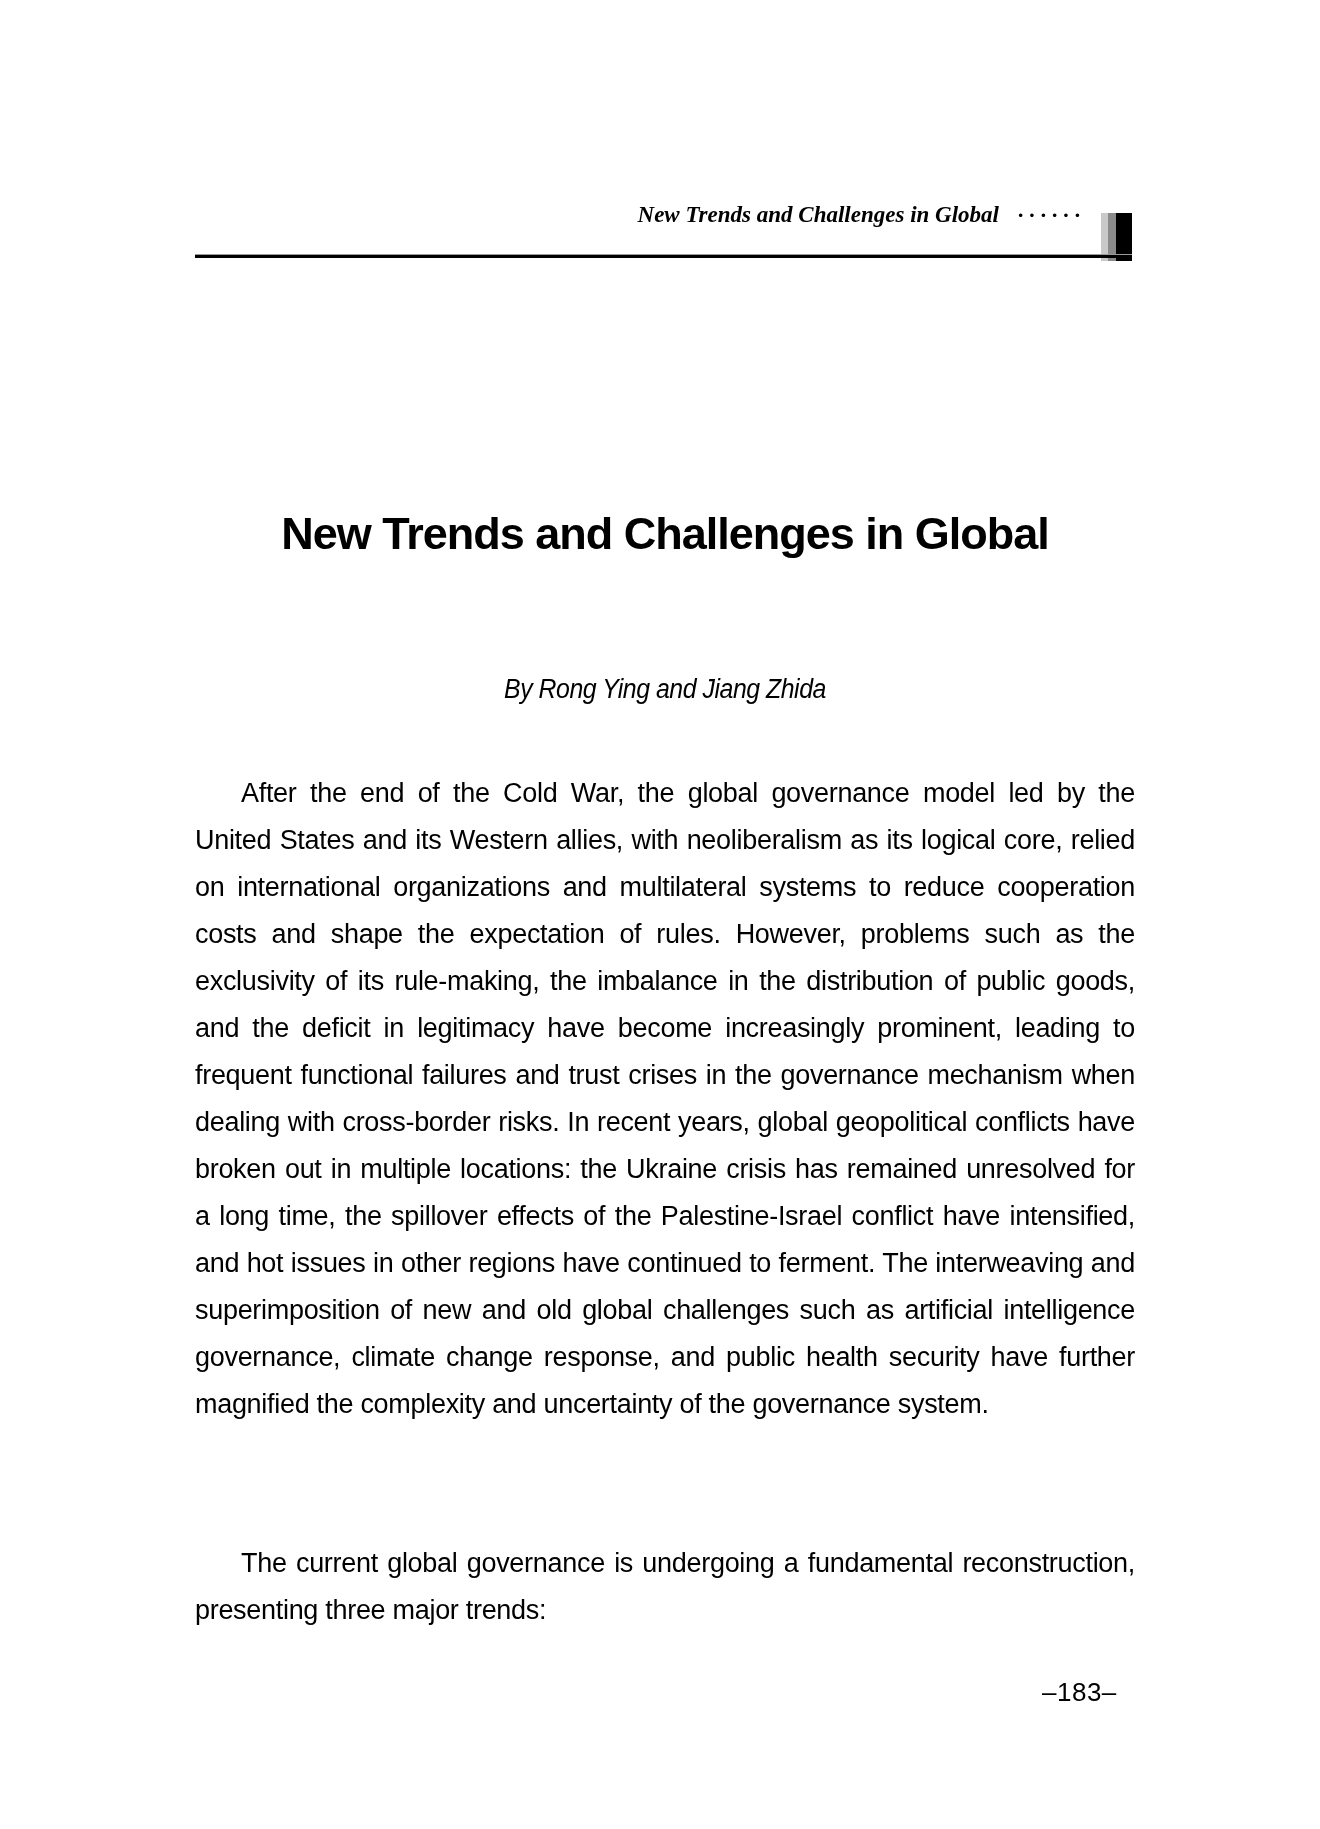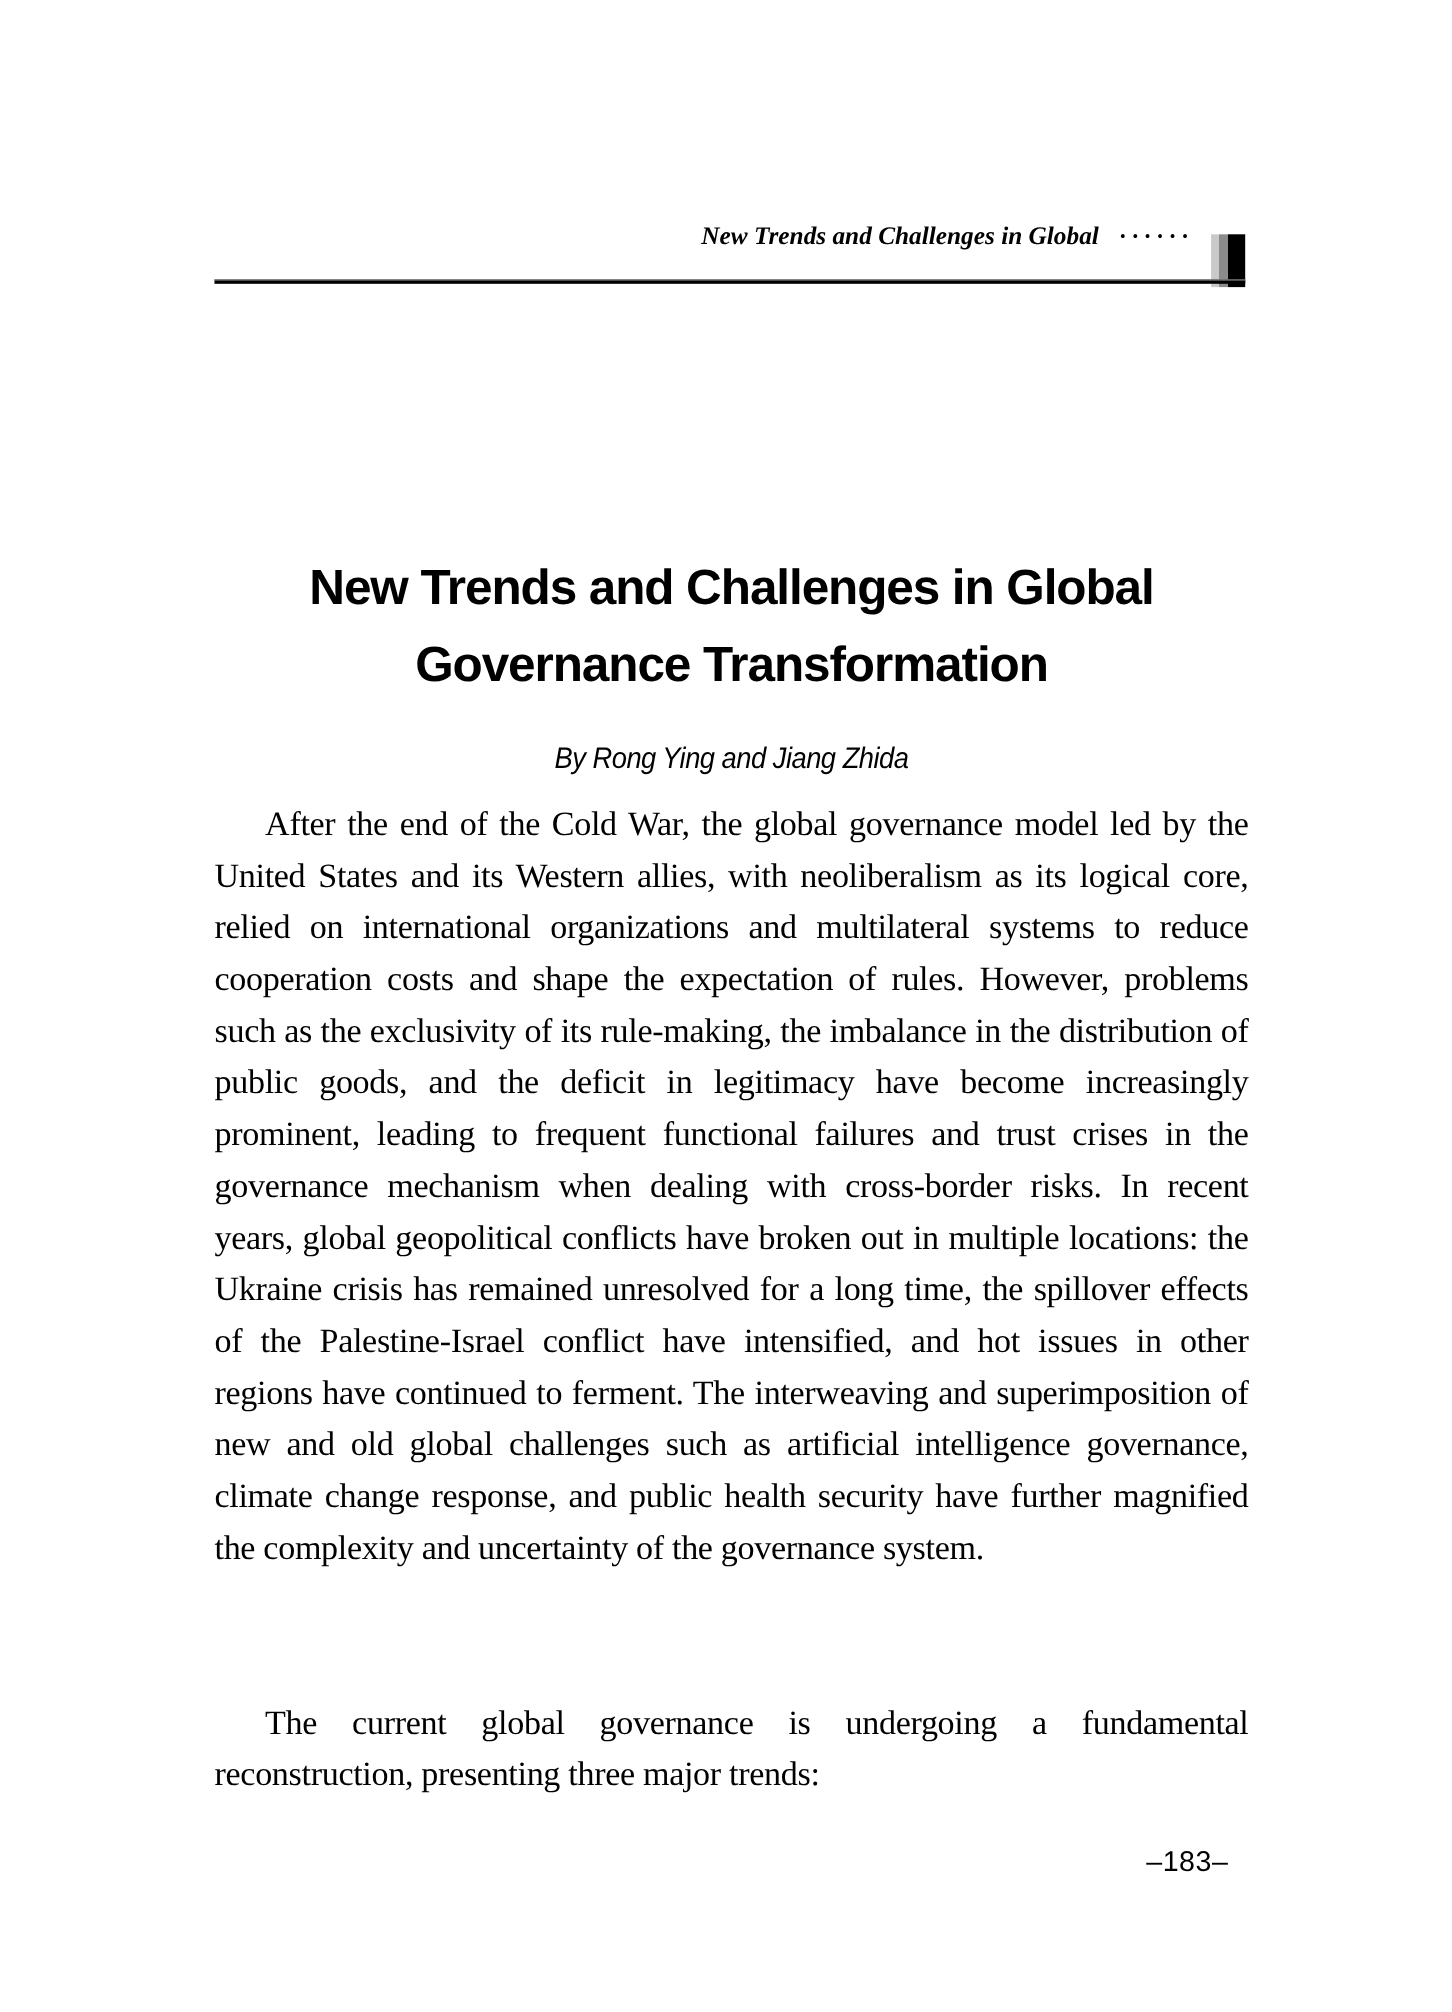--- a/index.html
+++ b/index.html
@@ -84,24 +84,24 @@
     line-height: 40px;
     letter-spacing: -0.5px;
     transform: scaleX(0.92);
     transform-origin: center;
   }
 
   
   .body-text {
     position: absolute;
     left: 195px;
-    top: 725px;
+    top: 770px;
     width: 940px;
-    font-family: Liberation Serif, serif;
-    font-size: 31px;
+    font-family: Liberation Sans, sans-serif;
+    font-size: 27px;
     line-height: 47px;
     letter-spacing: -0.3px;
     text-align: justify;
   }
   .body-text p {
     margin: 0;
     text-indent: 46px;
   }
   .body-text p + p {
     margin-top: 112px;
@@ -125,21 +125,20 @@
 
   <div class="running-header">
     <span>New Trends and Challenges in Global</span><span class="header-dots">······</span>
   </div>
 
   <div class="header-accent-bar"></div>
   <div class="header-rule"></div>
 
   <div class="article-title">
     <div>New Trends and Challenges in Global</div>
-    <div>Governance Transformation</div>
   </div>
 
   <div class="byline">By Rong Ying and Jiang Zhida</div>
 
   <div class="body-text">
     <p>After the end of the Cold War, the global governance model led by the United States and its Western allies, with neoliberalism as its logical core, relied on international organizations and multilateral systems to reduce cooperation costs and shape the expectation of rules. However, problems such as the exclusivity of its rule-making, the imbalance in the distribution of public goods, and the deficit in legitimacy have become increasingly prominent, leading to frequent functional failures and trust crises in the governance mechanism when dealing with cross-border risks. In recent years, global geopolitical conflicts have broken out in multiple locations: the Ukraine crisis has remained unresolved for a long time, the spillover effects of the Palestine-Israel conflict have intensified, and hot issues in other regions have continued to ferment. The interweaving and superimposition of new and old global challenges such as artificial intelligence governance, climate change response, and public health security have further magnified the complexity and uncertainty of the governance system.</p>
     <p>The current global governance is undergoing a fundamental reconstruction, presenting three major trends:</p>
   </div>
 
   <div class="page-number">–183–</div>

